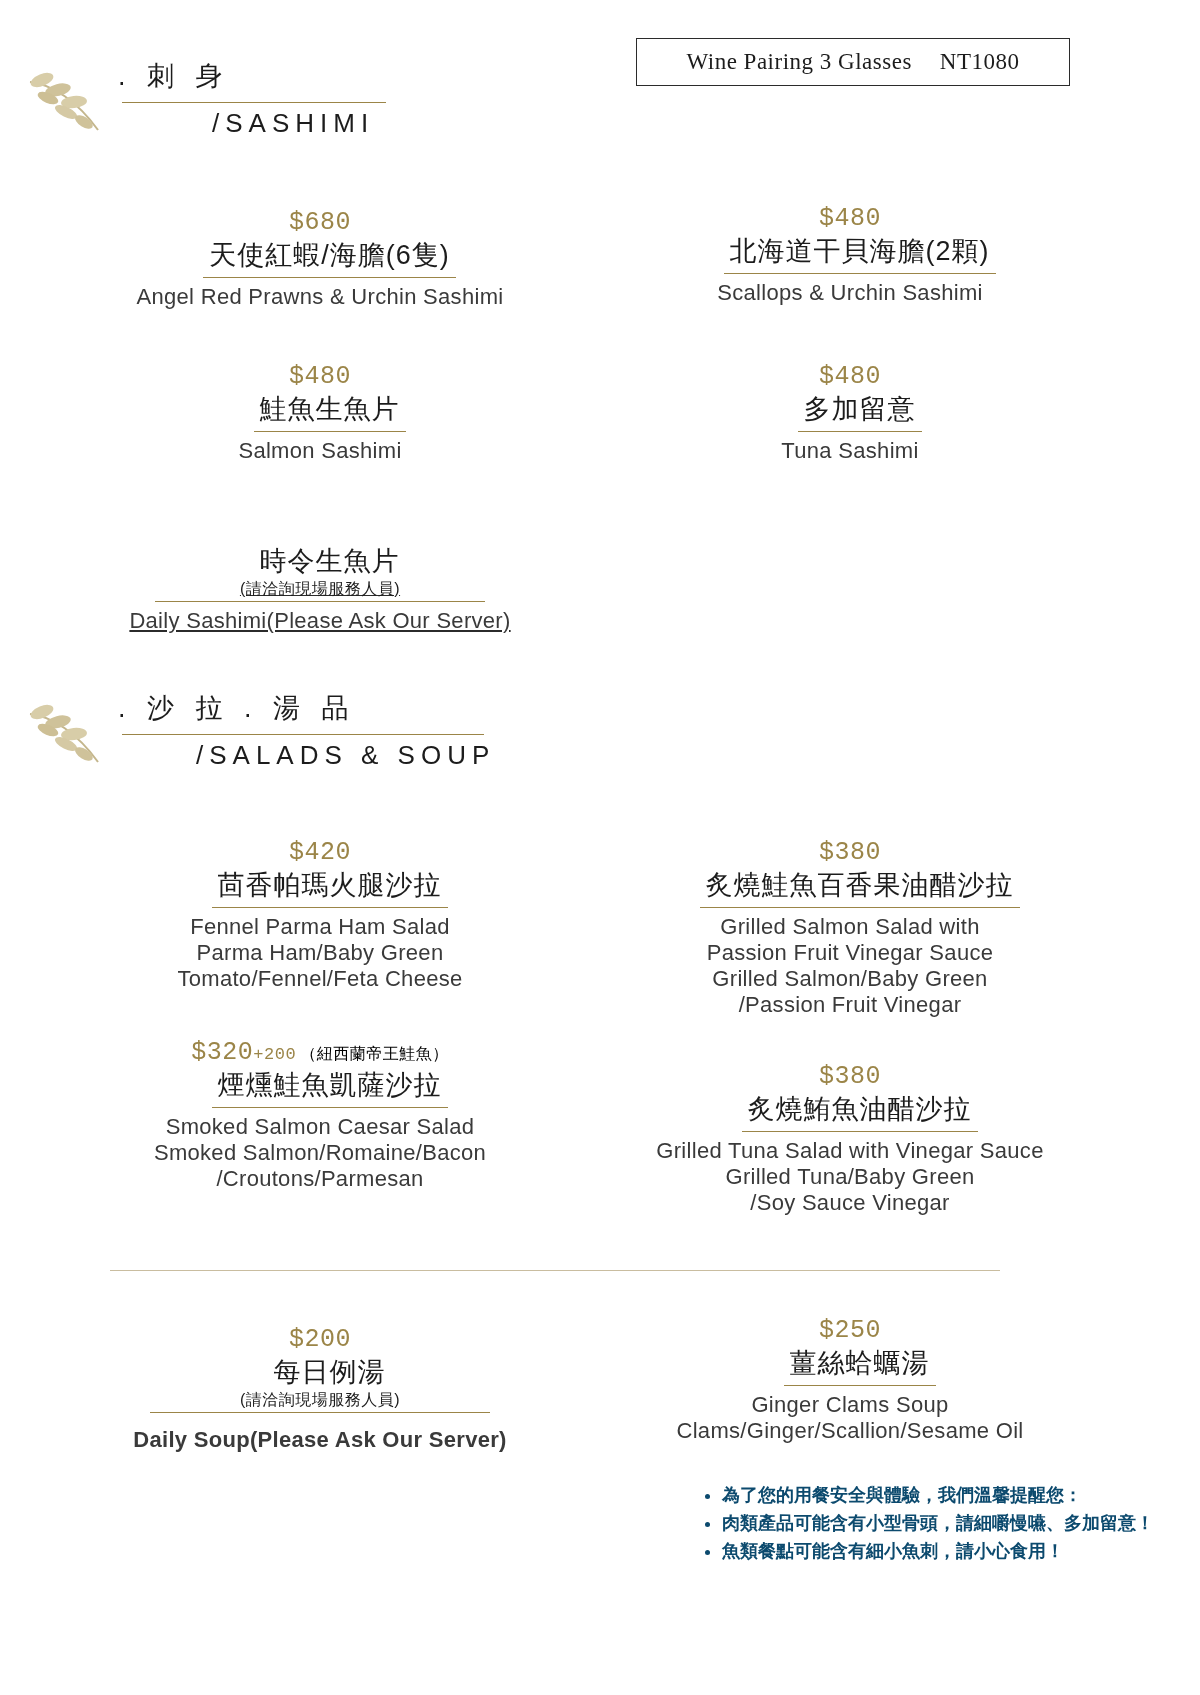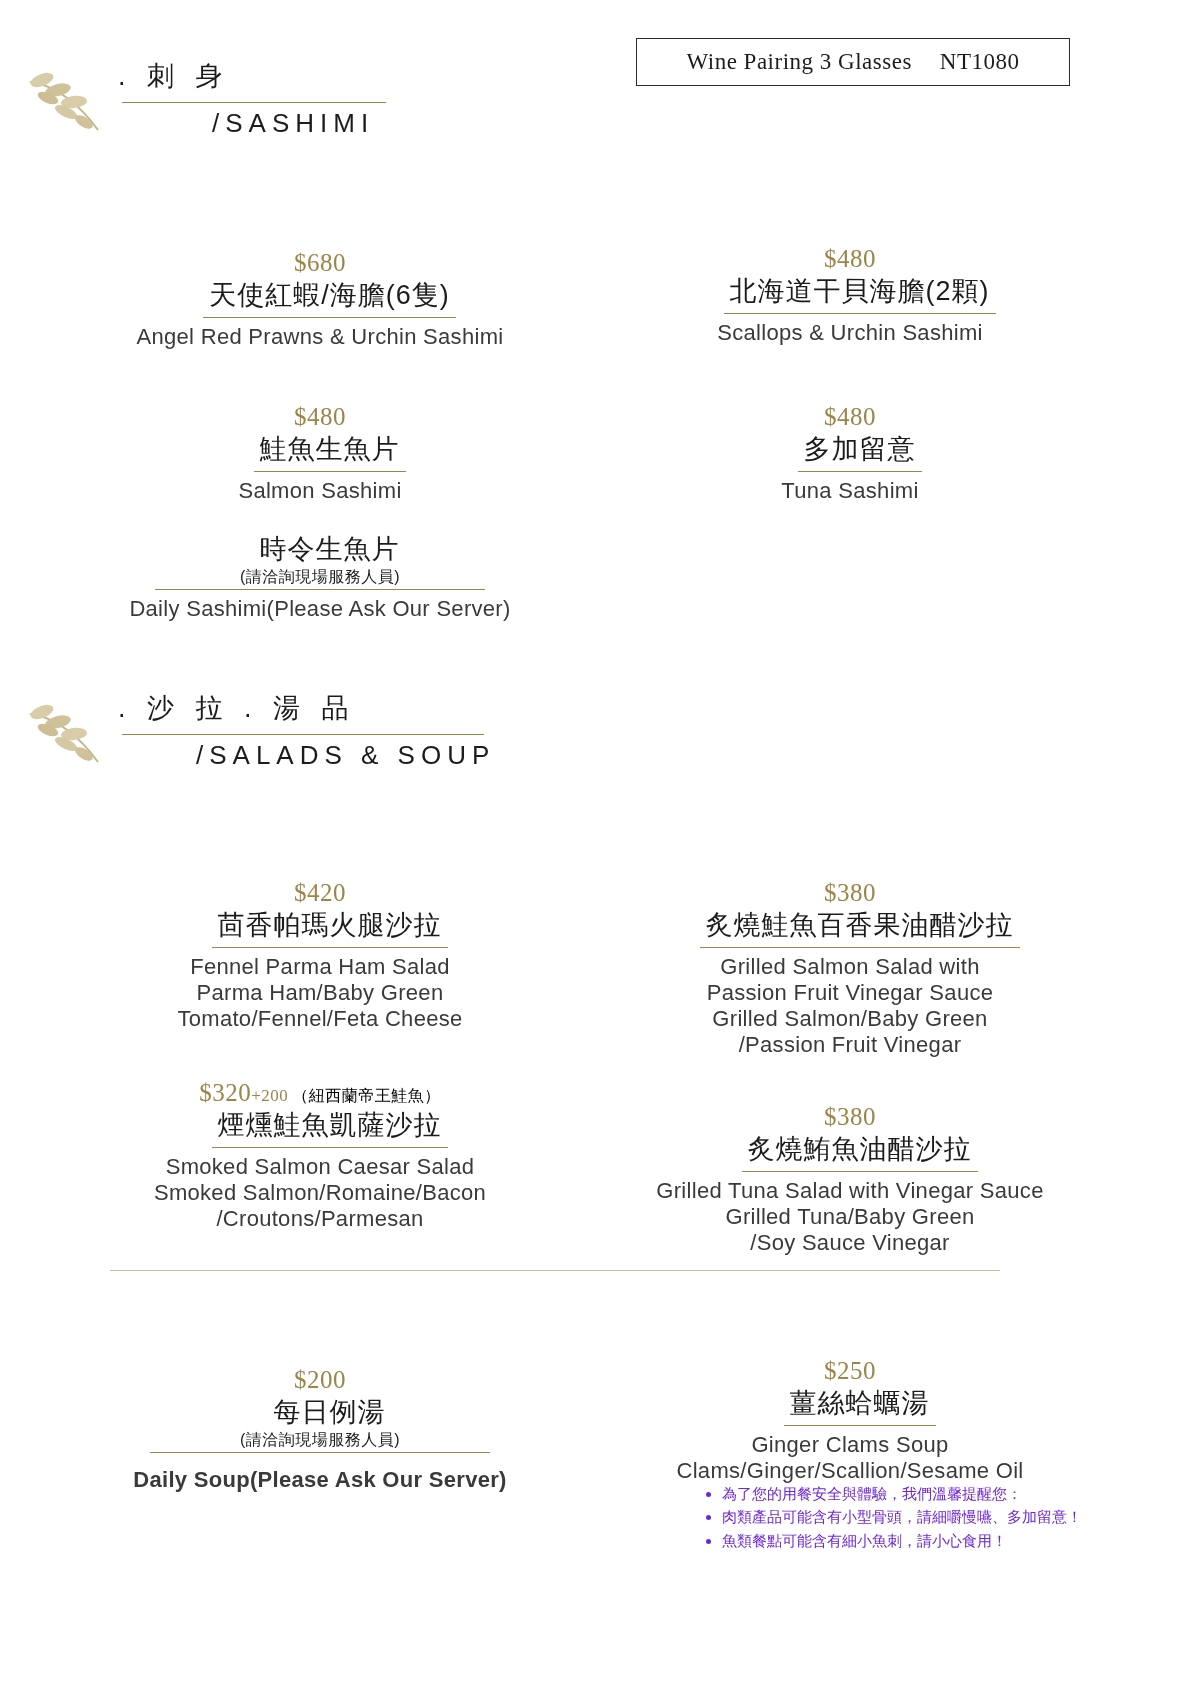--- a/index.html
+++ b/index.html
@@ -78,22 +78,21 @@
   
   .col-left  { position: absolute; left: 60px;  width: 520px; }
   .col-right { position: absolute; left: 590px; width: 520px; }
 
   .dish { text-align: center; margin-bottom: 0; }
   .price {
     font-size: 25px;
     color: #9b8548;
     letter-spacing: 0.5px;
     margin-bottom: 2px;
-    font-family: Liberation Serif, serif;
-    margin-top: 41px;
+    font-family: Liberation Mono, monospace;
   }
   .price .plus {
     font-size: 17px;
     color: #9b8548;
   }
   .price .note-cn {
     font-size: 16px;
     color: #000000;
     margin-left: 4px;
   }
@@ -133,23 +132,24 @@
     height: 1px;
     background: #c9bda0;
   }
 
   
   .footer {
     position: absolute;
     left: 700px;
     top: 1482px;
     width: 470px;
-    font-size: 15px;
-    color: #6d28d9;
+    font-size: 18px;
+    color: #0c4a6e;
     line-height: 1.55;
+    font-weight: bold;
   }
   .footer ul { margin: 0; padding-left: 22px; }
   .footer li { list-style: disc; }
 </style>
 </head>
 <body>
 
 <div class="wine-box">
   <span>Wine Pairing 3 Glasses</span>
   <span>NT1080</span>
@@ -194,21 +194,21 @@
     </div>
   </div>
   <div class="col-right" style="top:304px;">
     <div class="dish">
       <div class="price">$480</div>
       <div class="name-cn">多加留意</div>
       <div class="name-en">Tuna Sashimi</div>
     </div>
   </div>
 
-  <div class="col-left" style="top:475px;">
+  <div class="col-left" style="top:487px;text-decoration:underline;">
     <div class="dish">
       <div class="name-cn no-rule">時令生魚片</div>
       <div class="sub-cn">(請洽詢現場服務人員)</div>
       <div class="rule-under" style="width:330px;"></div>
       <div class="name-en" style="margin-top:2px;">Daily Sashimi(Please Ask Our Server)</div>
     </div>
   </div>
 </div>
 
 <div class="section" style="top:690px;">

